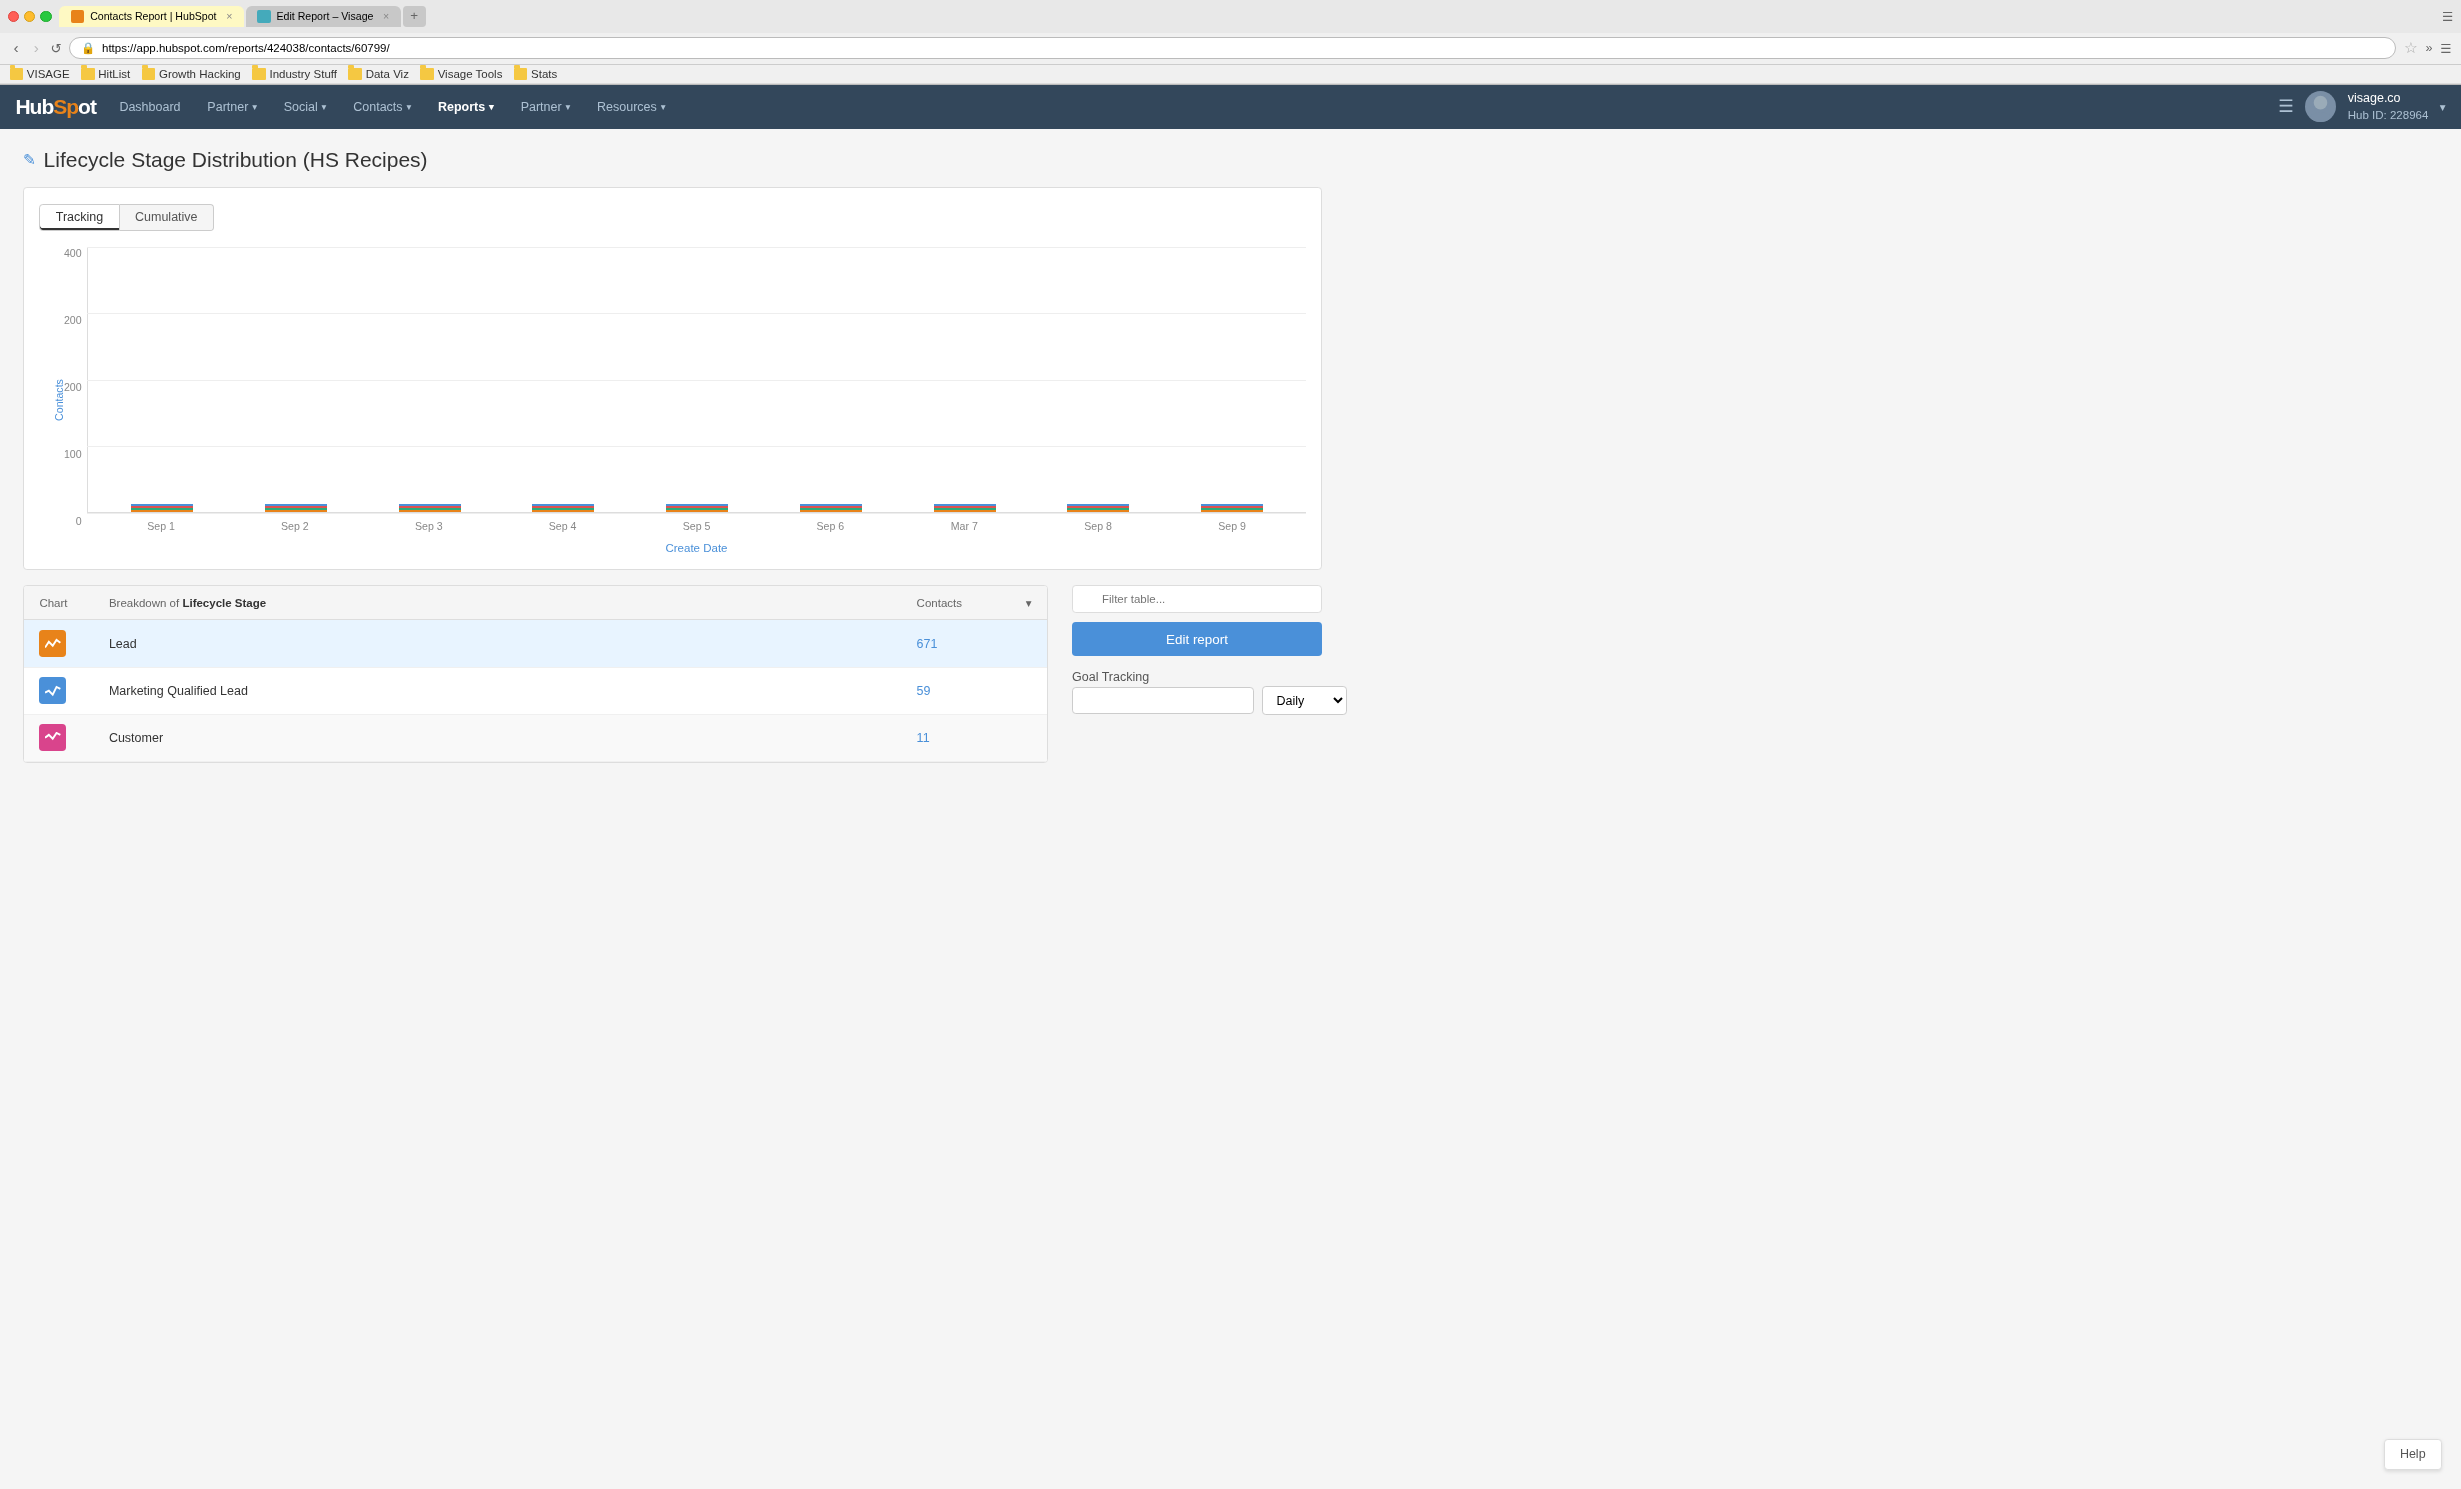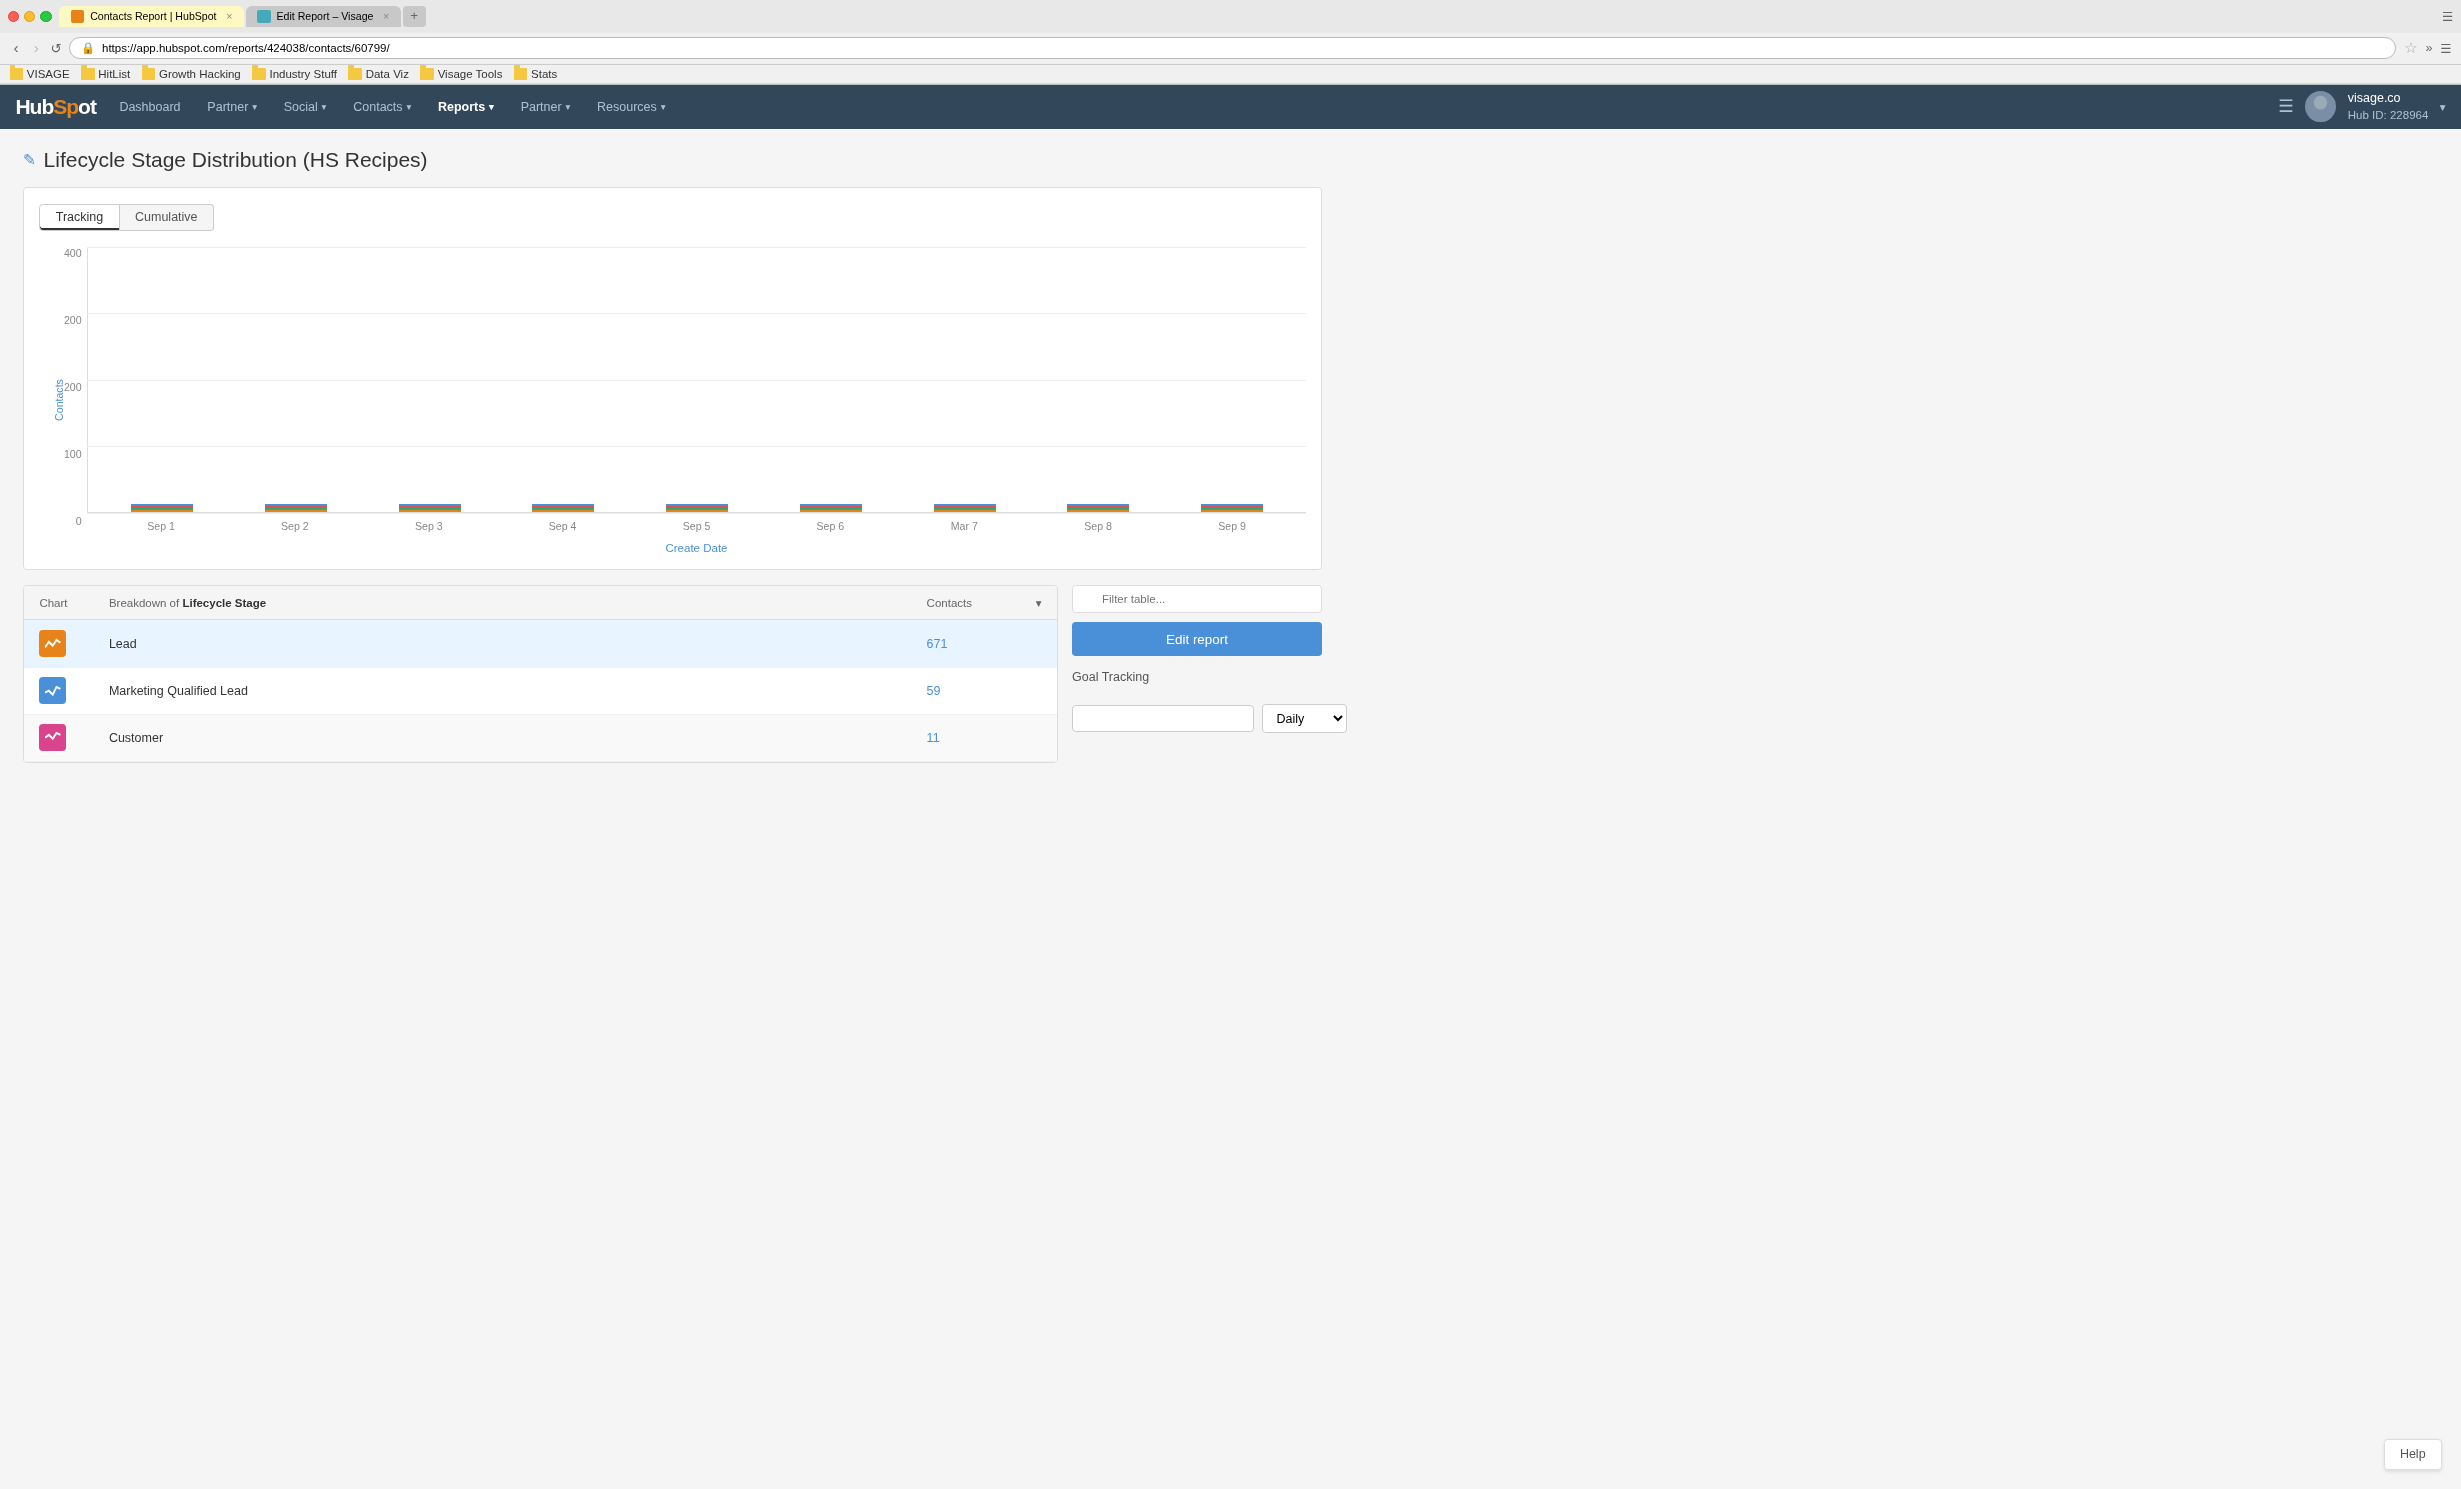--- a/index.html
+++ b/index.html
@@ -65,21 +65,21 @@
     .chart-tabs { display: flex; gap: 0; margin-bottom: 15.4px; }
     .chart-tab { padding: 5.8px 15.4px; border: 1px solid #ccc; background: #f5f5f5; font-size: 12.5px; cursor: pointer; color: #555; }
     .chart-tab:first-child { border-radius: 3.8px 0 0 3.8px; }
     .chart-tab:last-child { border-radius: 0 3.8px 3.8px 0; border-left: none; }
     .chart-tab.active { background: white; font-weight: 500; color: #333; box-shadow: inset 0 -1.9px 0 #333; }
 
     
     .chart-area { position: relative; height: 307px; display: flex; }
 
     
-    .bottom-area { display: flex; gap: 14px; }
+    .bottom-area { display: flex; gap: 24px; }
     .table-container { flex: 1; background: white; border: 1px solid #ddd; border-radius: 3.8px; overflow: hidden; }
     .table-header { background: #f5f5f5; display: flex; padding: 9.6px 15.4px; border-bottom: 1px solid #ddd; font-size: 11.5px; color: #666; align-items: center; gap: 11.5px; }
     .table-col-chart { width: 58px; }
     .table-col-breakdown { flex: 1; }
     .table-col-breakdown strong { color: #333; font-weight: 600; }
     .table-col-contacts { width: 115px; display: flex; align-items: center; justify-content: space-between; }
     .table-row { display: flex; padding: 9.6px 15.4px; border-bottom: 1px solid #f0f0f0; align-items: center; gap: 11.5px; background: white; }
     .table-row:nth-child(even) { background: #f9f9f9; }
     .table-row.highlighted { background: #e8f4ff; }
     .row-icon { width: 27px; height: 27px; border-radius: 3.8px; display: flex; align-items: center; justify-content: center; color: white; font-size: 13.4px; flex-shrink: 0; }
@@ -88,21 +88,21 @@
     .row-icon.pink { background: #d9448c; }
     .row-label { flex: 1; font-size: 12.5px; color: #333; }
     .row-value { width: 115px; color: #4a90d9; font-size: 12.5px; }
 
     
     .sidebar { width: 250px; }
     .filter-input { width: 100%; padding: 6.7px 9.6px 6.7px 29px; border: 1px solid #ddd; border-radius: 3.8px; font-size: 11.5px; background: white; position: relative; }
     .filter-wrapper { position: relative; margin-bottom: 9.6px; }
     .search-icon-pos { position: absolute; left: 9.6px; top: 50%; transform: translateY(-50%); color: #aaa; font-size: 12.5px; }
     .edit-report-btn { width: 100%; background: #4a90d9; color: white; border: none; border-radius: 3.8px; padding: 9.6px; font-size: 13.4px; font-weight: 500; cursor: pointer; margin-bottom: 13.4px; }
-    .goal-tracking-label { font-size: 12.5px; color: #555; margin-bottom: 20px; }
+    .goal-tracking-label { font-size: 12.5px; color: #555; margin-bottom: 2px; }
     .goal-tracking-row { display: flex; gap: 7.7px; align-items: center; }
     .goal-input { flex: 1; border: 1px solid #ccc; border-radius: 3.8px; padding: 5.8px 9.6px; font-size: 12.5px; }
     .goal-select { border: 1px solid #ccc; border-radius: 3.8px; padding: 5.8px 9.6px; font-size: 12.5px; background: white; }
 
     
     .help-btn { position: fixed; bottom: 19px; right: 19px; background: white; border: 1px solid #ddd; border-radius: 3.8px; padding: 7.7px 15.4px; font-size: 12.5px; color: #555; cursor: pointer; box-shadow: 0 1.9px 3.8px rgba(0,0,0,0.1); }
   </style>
 </head>
 <body>
 

